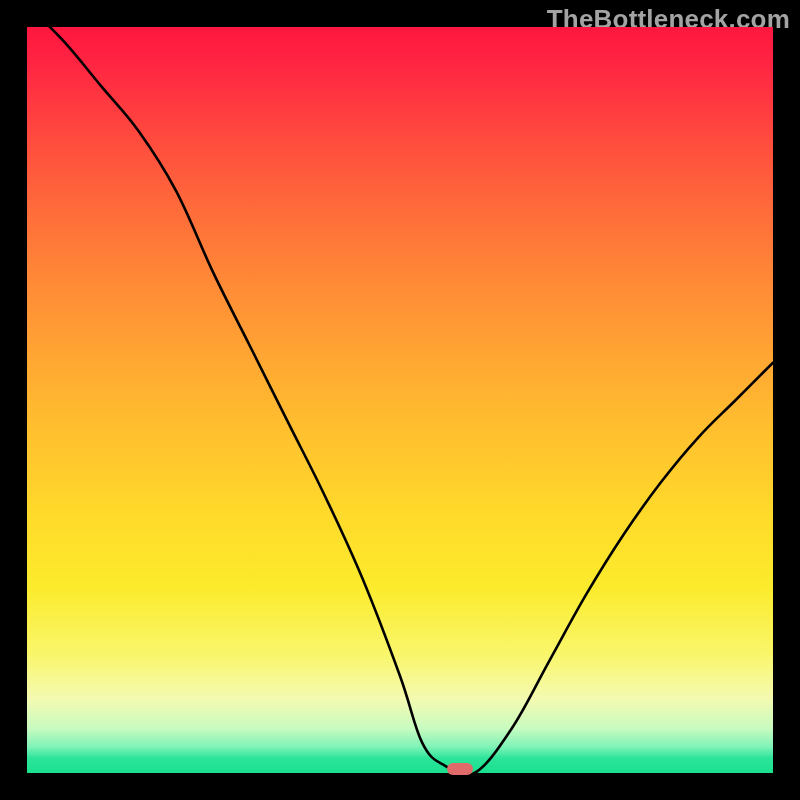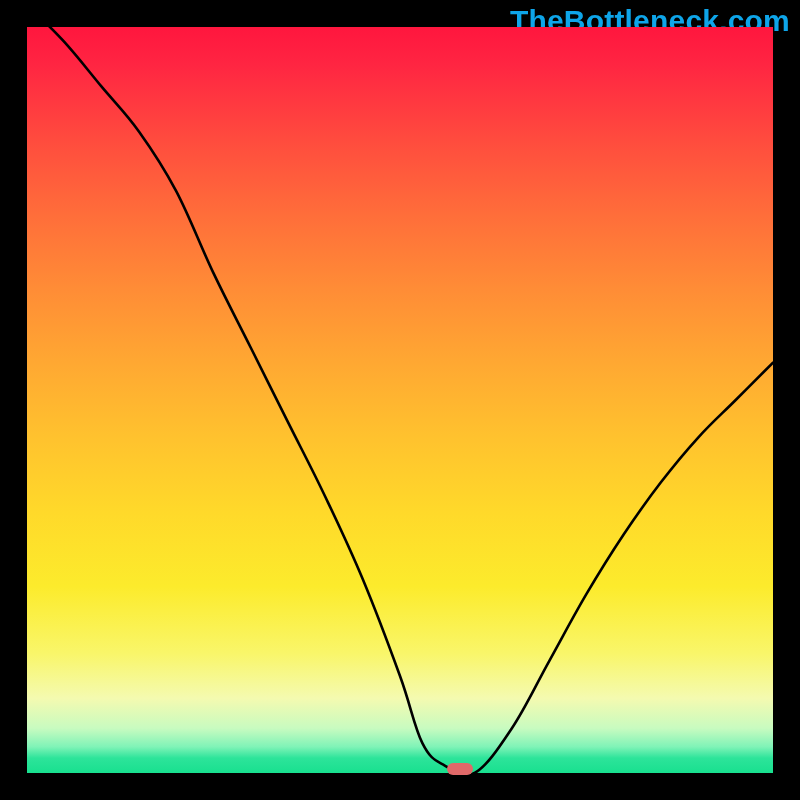--- a/index.html
+++ b/index.html
@@ -54,22 +54,22 @@
     height: 12px;
     border-radius: 7px;
     background: #e06969;
     transform: translate(-50%, -50%);
   }
   .watermark {
     position: absolute;
     top: 4px;
     right: 10px;
     font-family: Arial, Helvetica, sans-serif;
-    font-size: 30px;
-    color: #0ea5e9;
+    font-size: 26px;
+    color: #a3a3a3;
     font-weight: 600;
     letter-spacing: 0.2px;
   }
 </style>
 </head>
 <body>
 
 <div class="stage">
   <div class="watermark">TheBottleneck.com</div>
 

